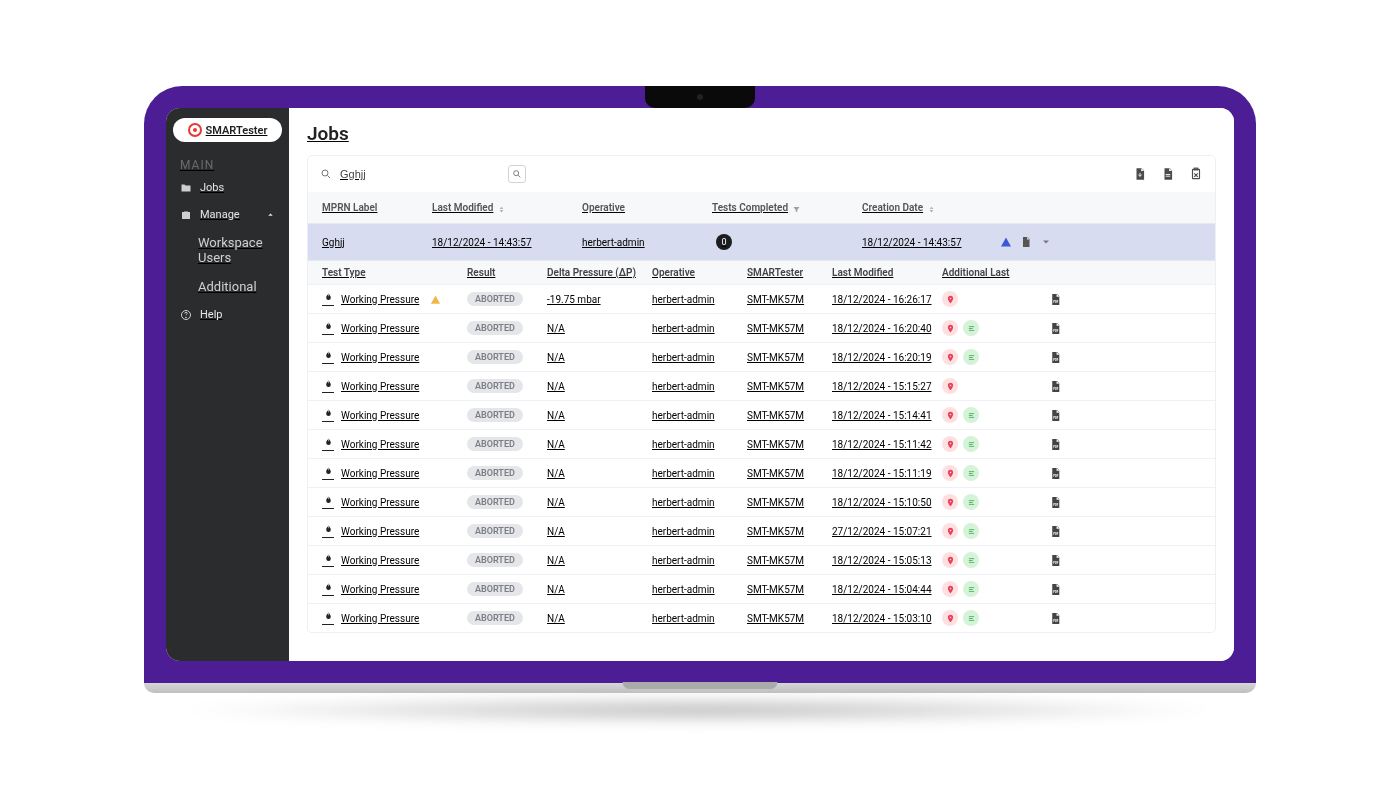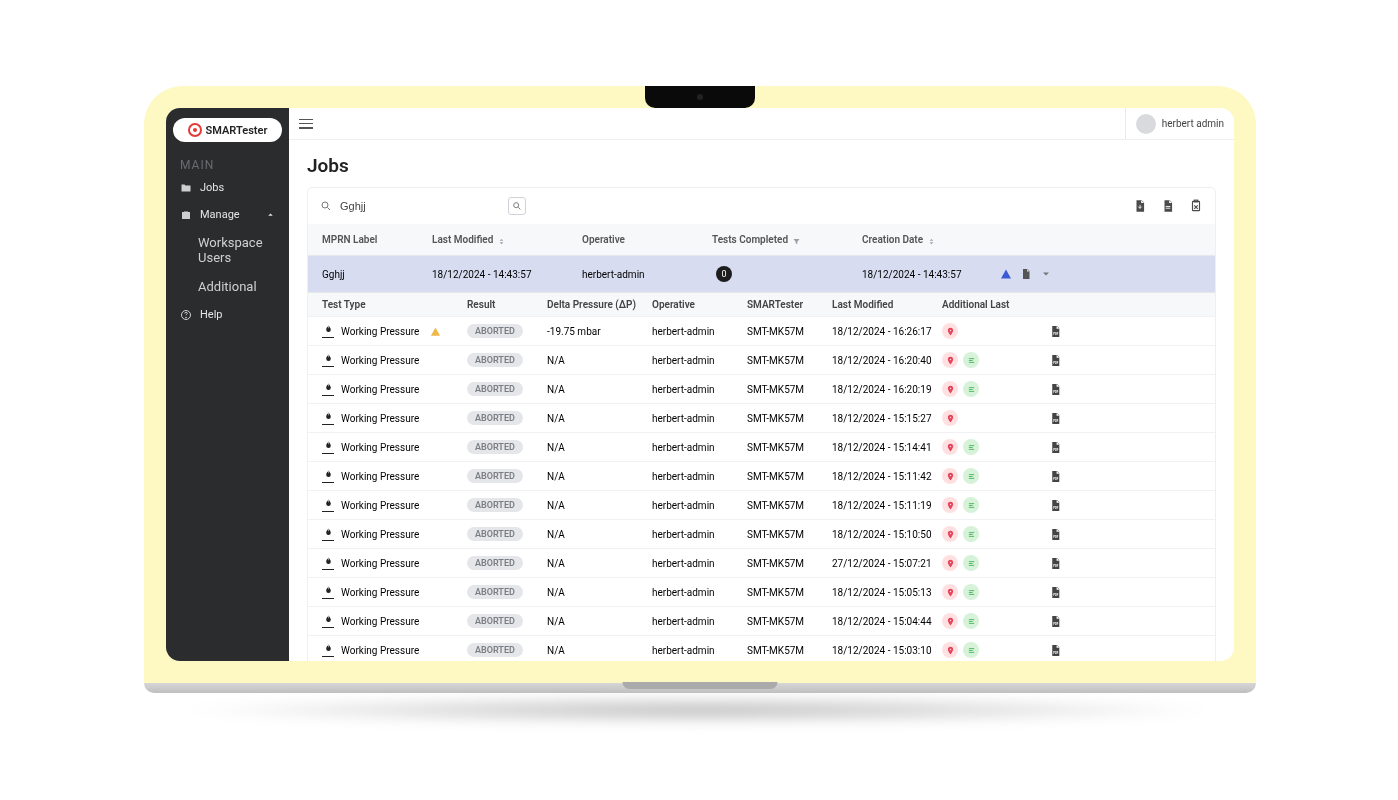--- a/index.html
+++ b/index.html
@@ -13,24 +13,25 @@
   .laptop-frame {
     position: absolute;
     left: 144px;
     top: 86px;
     width: 1112px;
     height: 606px;
   }
   .laptop-bezel {
     width: 100%;
     height: 597px;
-    background: #fef9c3;
+    background: #4c1d95;
     border-radius: 38px 38px 0 0;
     padding: 22px;
     position: relative;
+    text-decoration: underline;
   }
   .laptop-notch {
     position: absolute;
     top: 0;
     left: 50%;
     transform: translateX(-50%);
     width: 110px;
     height: 22px;
     background: #0a0a0a;
     border-radius: 0 0 10px 10px;
@@ -249,31 +250,20 @@
                 <circle cx="12" cy="12" r="9"></circle>
                 <path d="M9.5 9a2.5 2.5 0 0 1 5 0c0 1.5-2.5 2-2.5 3.5"></path>
                 <circle cx="12" cy="17" r="0.8" fill="currentColor"></circle>
               </svg>
           </span>
           <span>Help</span>
         </div>
       </div>
 
       <div class="main">
-        <div class="topbar">
-          <div class="hamburger">
-            <span></span>
-              <span></span>
-              <span></span>
-          </div>
-          <div class="userbox">
-            <div class="avatar-sm"></div>
-            <span class="username">herbert admin</span>
-          </div>
-        </div>
 
         <div class="page-body">
           <div class="page-title">Jobs</div>
 
           <div class="jobs-panel">
             <div class="panel-search">
               <span class="search-icon-sm">
                 <svg viewBox="0 0 24 24" width="12" height="12" fill="none" stroke="currentColor" stroke-width="2">
                     <circle cx="10" cy="10" r="6"></circle>
                     <path d="M20 20l-5-5"></path>

